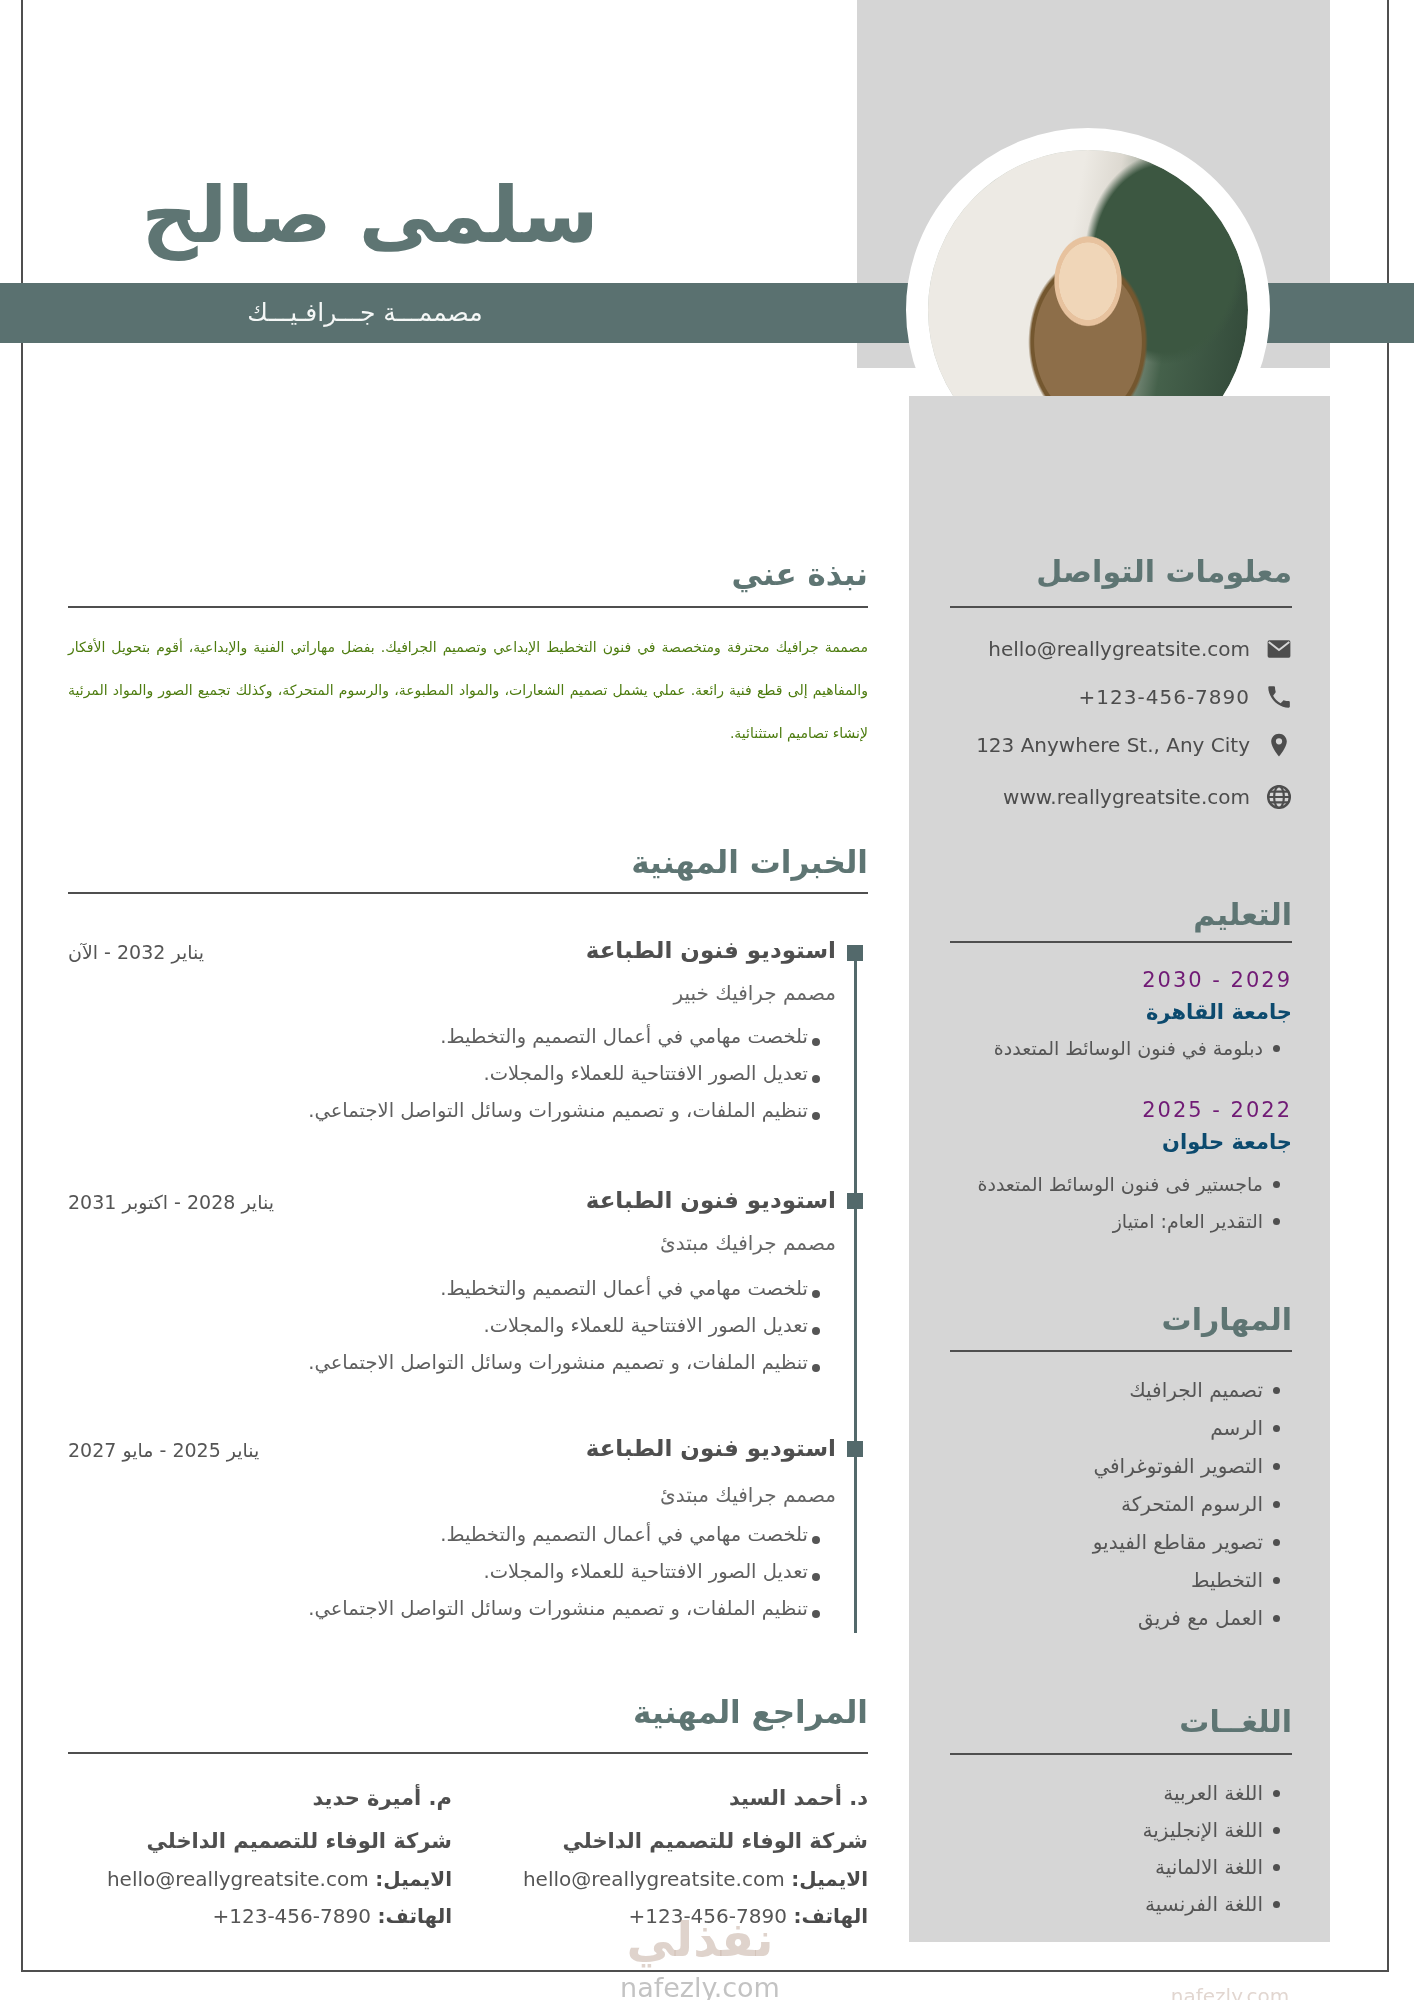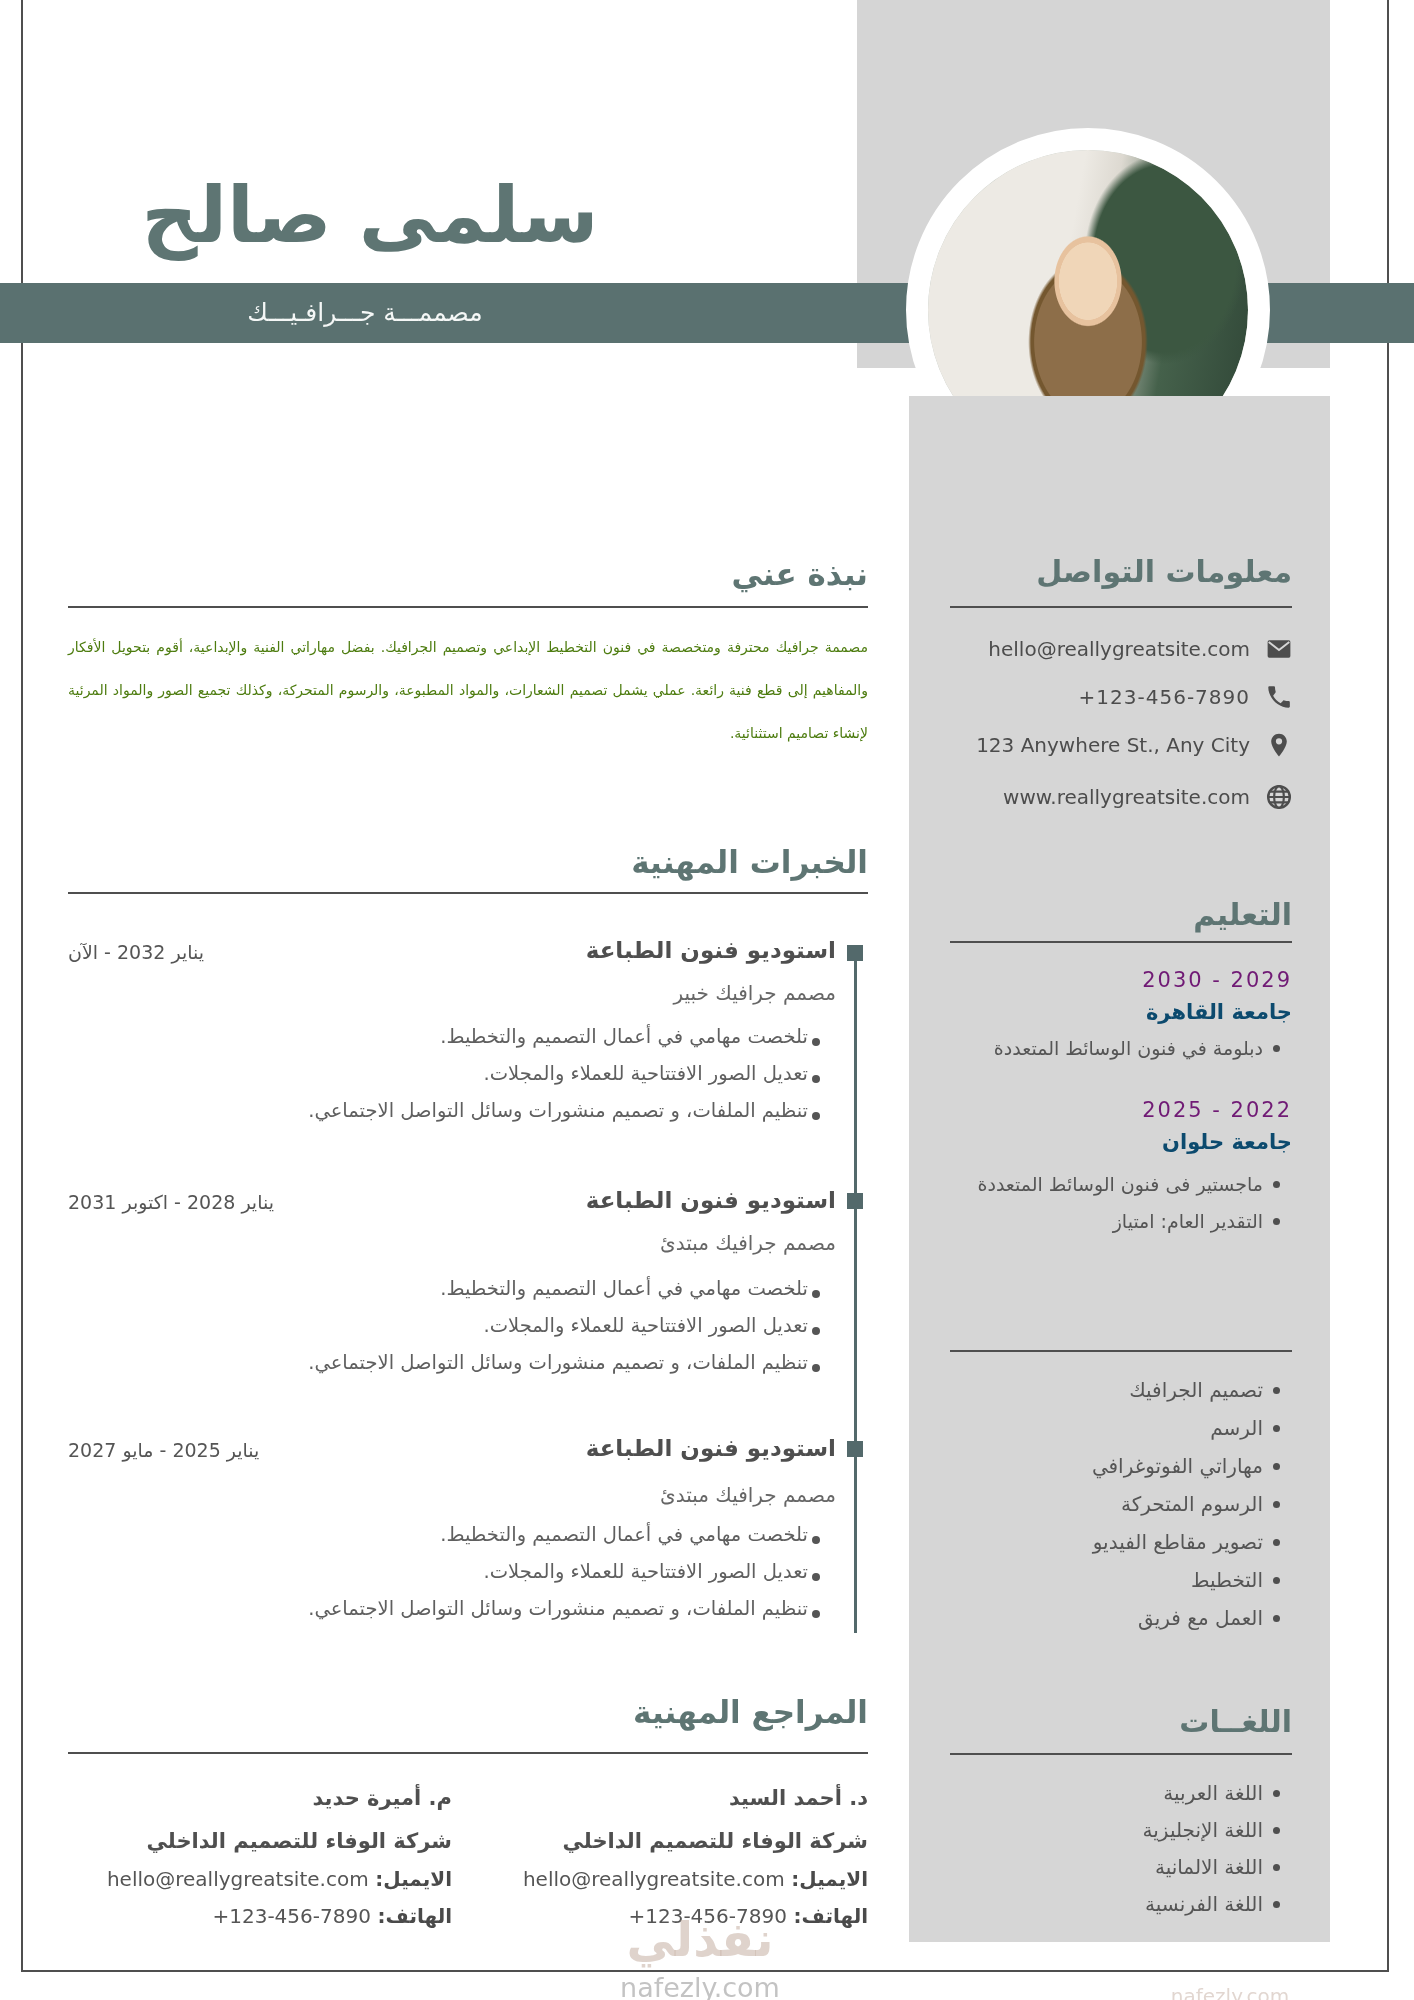--- a/index.html
+++ b/index.html
@@ -143,33 +143,34 @@
   <div class="s-school" style="top:1130px">جامعة حلوان</div>
   <div class="sbullet" style="top:1172px">
     <span class="dot"></span>
     <span class="txt">ماجستير فى فنون الوسائط المتعددة</span>
   </div>
   <div class="sbullet" style="top:1209px">
     <span class="dot"></span>
     <span class="txt">التقدير العام: امتياز</span>
   </div>
 
+  <div class="s-head" style="top:1300px">المهارات</div>
   <div class="s-rule" style="top:1350px"></div>
 
   <div class="sbullet" style="top:1378px">
       <span class="dot"></span>
       <span class="txt" style="font-size:20px">تصميم الجرافيك</span>
     </div>
   <div class="sbullet" style="top:1416px">
       <span class="dot"></span>
       <span class="txt" style="font-size:20px">الرسم</span>
     </div>
   <div class="sbullet" style="top:1454px">
       <span class="dot"></span>
-      <span class="txt" style="font-size:20px">مهاراتي الفوتوغرافي</span>
+      <span class="txt" style="font-size:20px">التصوير الفوتوغرافي</span>
     </div>
   <div class="sbullet" style="top:1492px">
       <span class="dot"></span>
       <span class="txt" style="font-size:20px">الرسوم المتحركة</span>
     </div>
   <div class="sbullet" style="top:1530px">
       <span class="dot"></span>
       <span class="txt" style="font-size:20px">تصوير مقاطع الفيديو</span>
     </div>
   <div class="sbullet" style="top:1568px">

